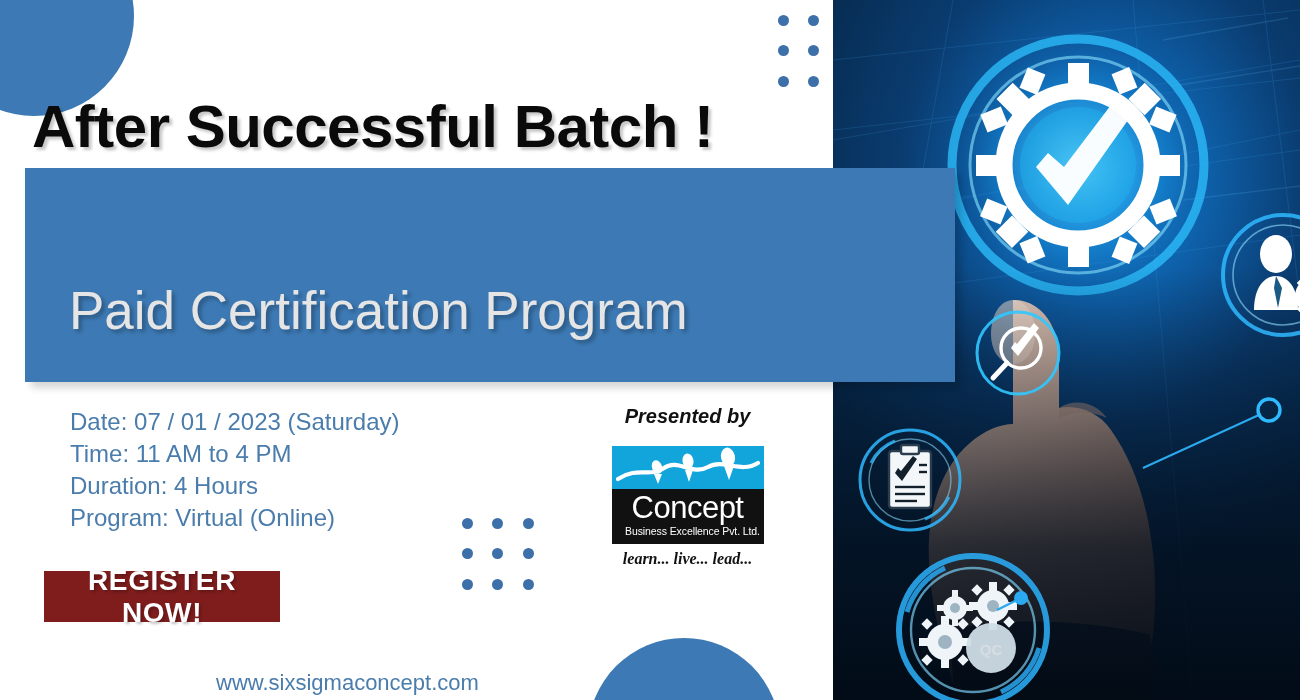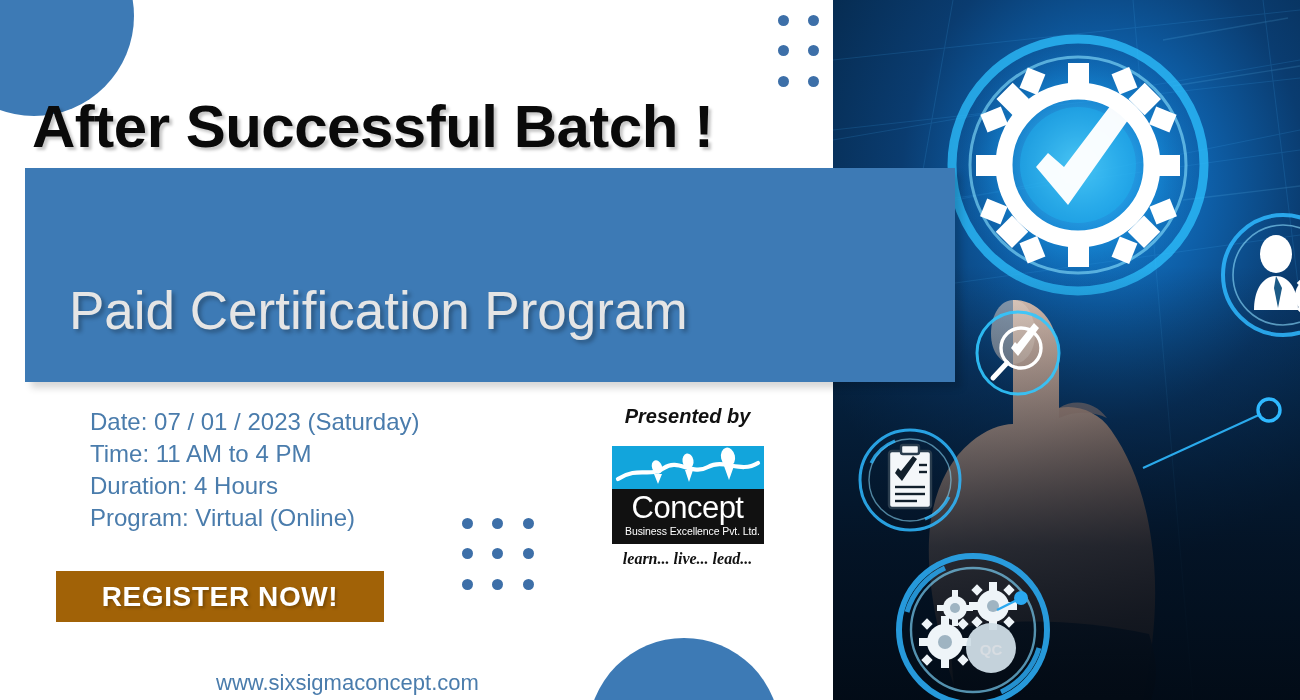--- a/index.html
+++ b/index.html
@@ -116,31 +116,30 @@
   #details {
     position: absolute;
     left: 70px;
     top: 406px;
     color: #4a7cac;
     font-size: 24px;
     line-height: 32px;
   }
   #details .detail-line {
     white-space: nowrap;
-    margin-left: 20px;
   }
 
   
   #register-btn {
     position: absolute;
-    left: 56px;
+    left: 44px;
     top: 571px;
-    width: 328px;
+    width: 236px;
     height: 51px;
-    background: #a16207;
+    background: #7f1d1d;
     color: #ffffff;
     font-size: 28px;
     font-weight: bold;
     letter-spacing: 0.6px;
     display: flex;
     align-items: center;
     justify-content: center;
     border: none;
     cursor: pointer;
     font-family: "Liberation Sans", sans-serif;

